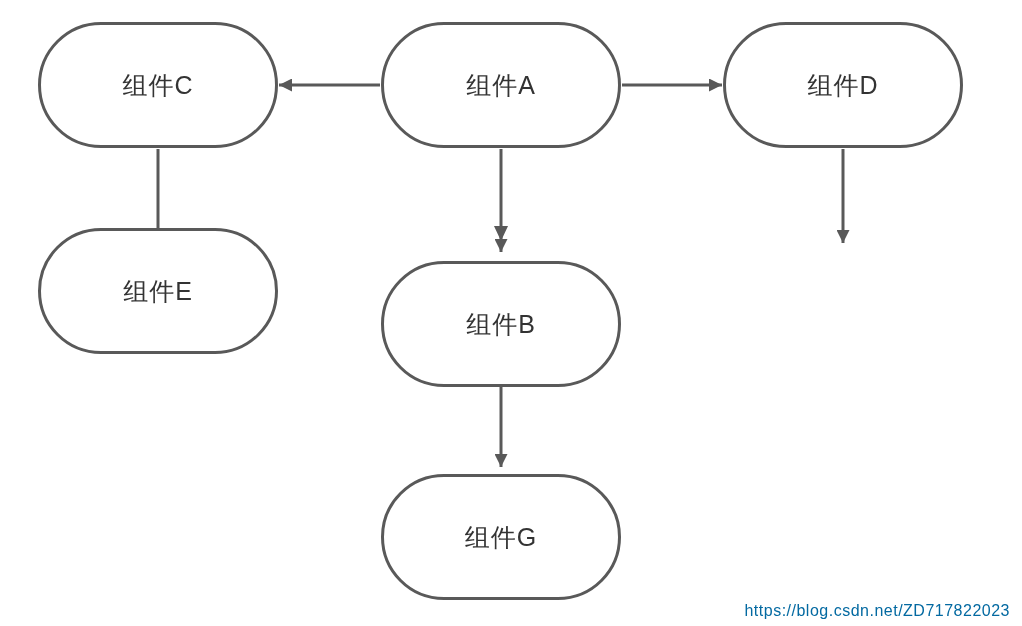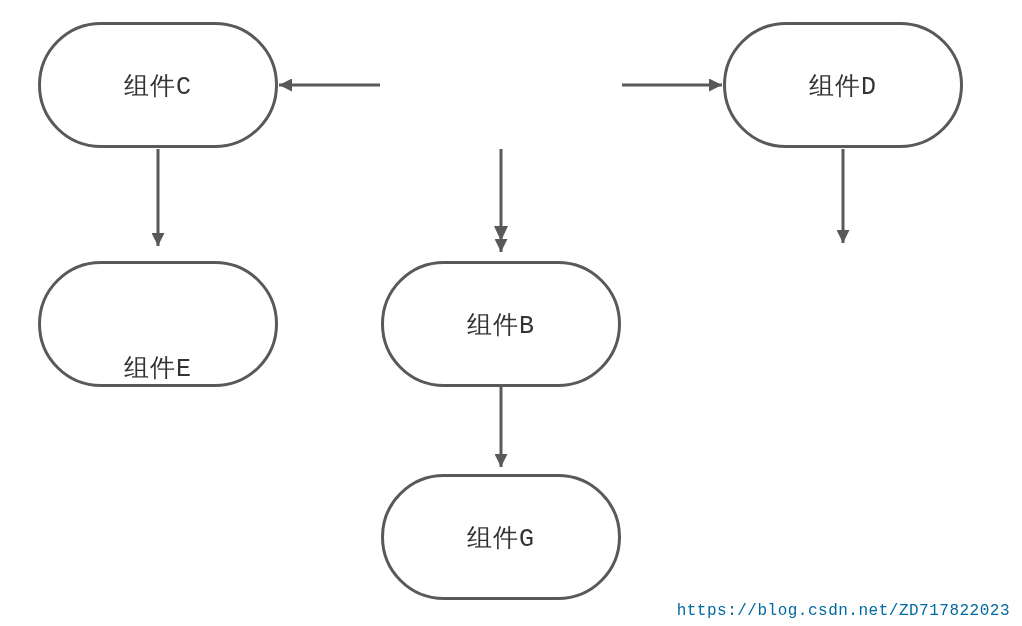--- a/index.html
+++ b/index.html
@@ -6,21 +6,21 @@
     margin: 0;
     padding: 0;
     background: #ffffff;
   }
   .canvas {
     position: relative;
     width: 1022px;
     height: 626px;
     background: #ffffff;
     overflow: hidden;
-    font-family: Liberation Mono, monospace;
+    font-family: Liberation Sans, sans-serif;
   }
   .edges {
     position: absolute;
     left: 0;
     top: 0;
     width: 1022px;
     height: 626px;
   }
   .node {
     position: absolute;
@@ -36,21 +36,21 @@
   }
   .node-label {
     font-size: 25px;
     color: #333333;
     letter-spacing: 1px;
     white-space: nowrap;
   }
   .node-c { left: 38px;  top: 22px;  }
   .node-a { left: 381px; top: 22px;  }
   .node-d { left: 723px; top: 22px; text-align: center;  }
-  .node-e { left: 38px;  top: 261px; align-items: flex-end; }
+  .node-e { left: 38px;  top: 228px; }
   .node-b { left: 381px; top: 245px; margin-top: 16px; }
   .node-f { left: 723px; top: 245px; }
   .node-g { left: 381px; top: 466px; margin-top: 8px; }
   .watermark {
     position: absolute;
     right: 12px;
     bottom: 6px;
     font-size: 16px;
     color: #0369a1;
     letter-spacing: 0.5px;
@@ -79,20 +79,23 @@
 
     <line x1="843" y1="149" x2="843" y2="243" stroke="#595959" stroke-width="3" marker-end="url(#arrowhead)"></line>
 
     <line x1="501" y1="372" x2="501" y2="467" stroke="#595959" stroke-width="3" marker-end="url(#arrowhead)"></line>
   </svg>
 
   <div class="node node-c">
     <span class="node-label">组件C</span>
   </div>
 
+  <div class="node node-a">
+    <span class="node-label">组件A</span>
+  </div>
 
   <div class="node node-d">
     <span class="node-label">组件D</span>
   </div>
 
   <div class="node node-e">
     <span class="node-label">组件E</span>
   </div>
 
   <div class="node node-b">

